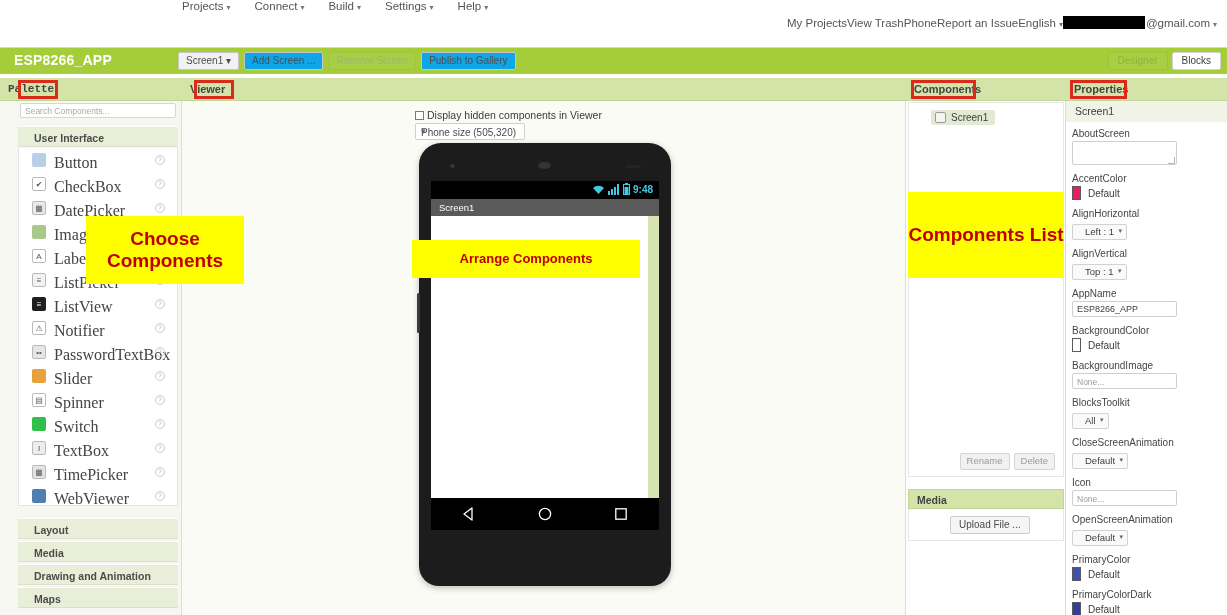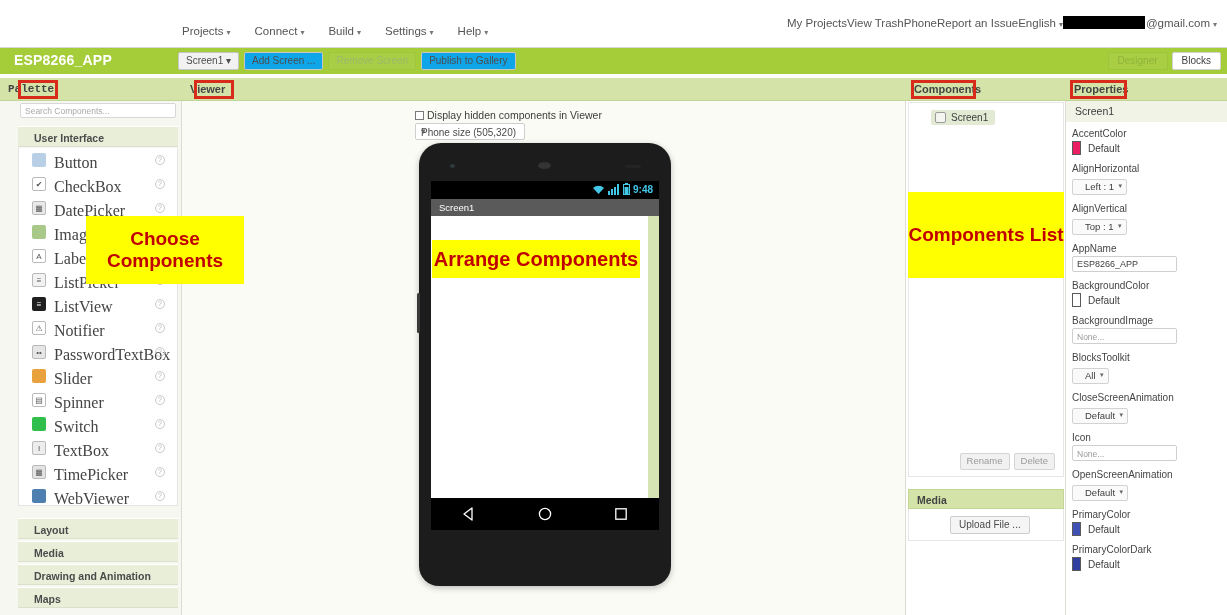--- a/index.html
+++ b/index.html
@@ -26,21 +26,21 @@
               border-radius: 3px 3px 7px 7px; }
   .bee-head { position: absolute; left: 16px; top: 11px; width: 12px; height: 8px;
               background: #fdfcf7; border: 1px solid #4a3a1e; border-radius: 50%; }
   .bee-wing { position: absolute; top: 13px; width: 9px; height: 7px; background: rgba(255,255,255,.85);
               border: 1px solid #cdbb8b; border-radius: 50% 50% 40% 40%; }
   .bee-wing.l { left: 5px; } .bee-wing.r { left: 28px; }
   .logo-text { display: flex; flex-direction: column; line-height: 1; }
   .logo-mit { font-size: 19px; font-weight: bold; color: #f0a33a; letter-spacing: .5px; }
   .logo-ai  { font-size: 9px; font-weight: bold; color: #7d7d7d; letter-spacing: .3px; margin-top: 3px; }
 
-  #nav-left  { position: absolute; left: 182px; top: 25px; display: flex; gap: 24px; }
+  #nav-left  { position: absolute; left: 182px; top: 0; display: flex; gap: 24px; }
   #nav-right { position: absolute; right: 10px;  top: 16px; display: flex; align-items: flex-end; padding-left: 28px; }
   .navitem {
     font-size: 11.5px; color: #555555; white-space: nowrap; cursor: pointer;
   }
   .caret { font-size: 8px; color: #777; margin-left: 3px; }
   .redacted { display: inline-block; width: 82px; height: 13px; background: #000000;
               vertical-align: -2px; margin-right: 1px; }
 
   
   #projectbar {
@@ -191,21 +191,21 @@
              border: 1px solid #d2d2d2; border-radius: 2px; padding: 1px 12px 2px 12px; position: relative; }
   .pselect .ar { position: absolute; right: 4px; top: 2px; font-size: 7px; color: #666; }
 
   
   .anno {
     position: absolute; background: #ffff00; color: #c00000;
     font-weight: bold; text-align: center; display: flex;
     align-items: center; justify-content: center; line-height: 1.15;
   }
   #anno-choose { left: 86px; top: 216px; width: 158px; height: 68px; font-size: 19px; }
-  #anno-arrange { left: 432px; top: 240px; width: 208px; height: 38px; font-size: 20px; }
+  #anno-arrange { left: 412px; top: 240px; width: 228px; height: 38px; font-size: 13px; }
   #anno-complist { left: 908px; top: 192px; width: 156px; height: 86px; font-size: 19px; }
 </style>
 </head>
 <body>
 
 <div id="topnav">
 
   <div id="nav-left">
     <div class="navitem"><span>Projects</span><span class="caret">▾</span></div>
     <div class="navitem"><span>Connect</span><span class="caret">▾</span></div>
@@ -433,20 +433,26 @@
 <div class="panelhdr" id="properties-hdr">
   <span>Properties</span>
 </div>
 <div class="redbox" style="left:1070px;top:80px;width:57px;height:19px;"></div>
 
 <div id="prop-target">
   <span>Screen1</span>
 </div>
 <div id="prop-list">
     <div class="prow">
+      <div class="plabel">AboutScreen</div>
+      <div class="pinput tall">
+        <span class="resize"></span>
+      </div>
+    </div>
+    <div class="prow">
       <div class="plabel">AccentColor</div>
       <div class="pcolor">
         <span class="swatch" style="background: rgb(233, 30, 99);"></span>
         <span>Default</span>
       </div>
     </div>
     <div class="prow"><div class="plabel">AlignHorizontal</div><div class="pselect">Left : 1<span class="ar">▾</span></div></div>
     <div class="prow"><div class="plabel">AlignVertical</div><div class="pselect">Top : 1<span class="ar">▾</span></div></div>
     <div class="prow">
       <div class="plabel">AppName</div>

